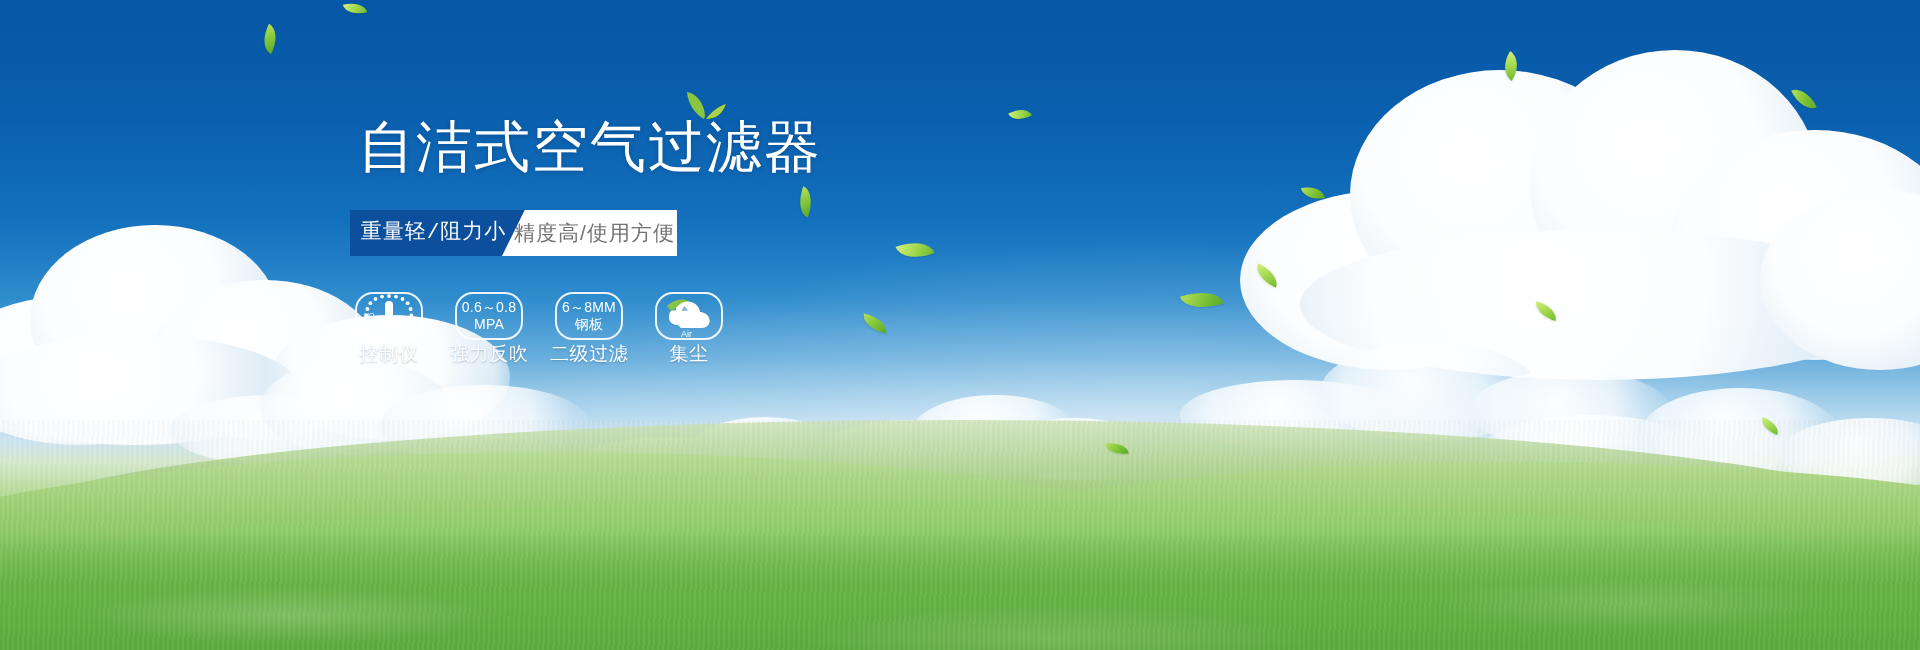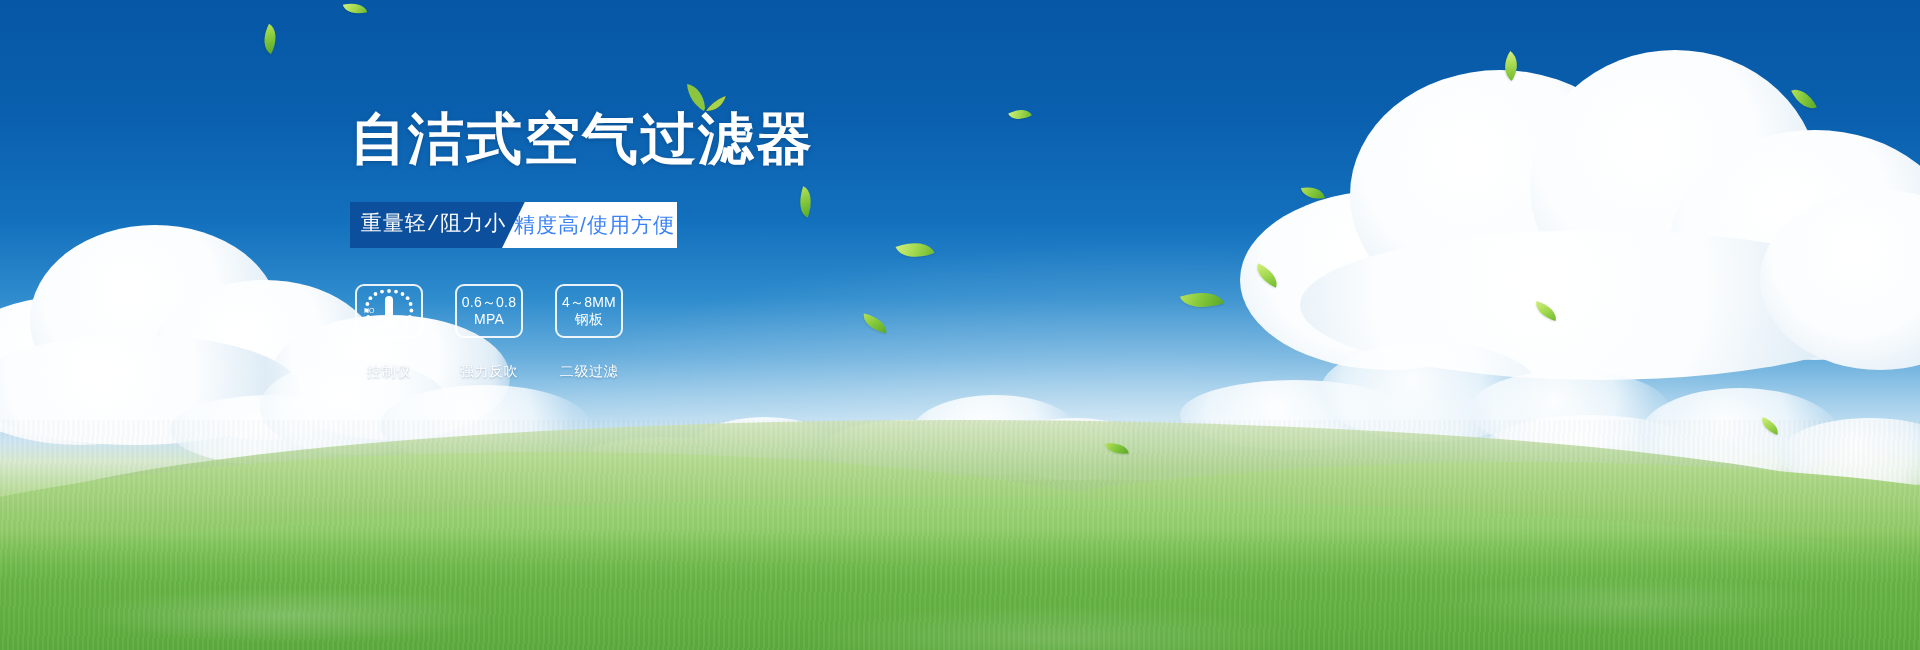--- a/index.html
+++ b/index.html
@@ -124,59 +124,59 @@
     border-radius:0 100% 0 100%;
     box-shadow:0 1px 2px rgba(0,0,0,.12);
   }
   .leaf.pale{background:linear-gradient(135deg,#d2ef7d 0%,#a3d94f 50%,#6fb92f 100%);}
 
   
   .content{position:absolute;left:350px;top:108px;width:720px;}
 
   .title-row{position:relative;height:72px;}
   .main-title{
-    margin:0;color:#ffffff;font-size:56px;line-height:62px;
-    font-weight:700;letter-spacing:2px;white-space:nowrap;
+    margin:8px;color:#ffffff;font-size:56px;line-height:62px;
+    font-weight:400;letter-spacing:2px;white-space:nowrap;
     text-shadow:0 1px 4px rgba(0,40,90,.35);
   }
   .title-leaf{position:absolute;left:333px;top:-26px;width:44px;height:30px;}
 
   
   .tabs{position:relative;margin-top:22px;height:46px;width:325px;}
   .tab{
     position:absolute;top:0;height:46px;line-height:46px;
     font-size:21px;letter-spacing:1px;white-space:nowrap;
     text-align:center;cursor:pointer;
   }
   .tab-blue{
     left:0;width:175px;background:#0c4f9c;color:#ffffff;
     clip-path:polygon(0 0,100% 0,88% 100%,0 100%);
     padding-right:8px;box-sizing:border-box;font-family:Liberation Mono, monospace;
   }
   .tab-white{
-    left:152px;width:175px;background:#ffffff;color:#3b82f6;
+    left:152px;width:175px;background:#ffffff;color:#737373;
     clip-path:polygon(13% 0,100% 0,100% 100%,0 100%);
     padding-left:10px;box-sizing:border-box;
   }
 
   
   .features{display:flex;margin-top:36px;gap:22px;}
   .feature{width:78px;text-align:center;cursor:pointer;}
   .fbox{
-    width:68px;height:54px;margin:0 auto;
-    border:2px solid rgba(255,255,255,.9);border-radius:9px;
+    width:68px;height:48px;margin:0 auto;
+    border:2px solid rgba(255,255,255,.9);border-radius:18px;
     display:flex;align-items:center;justify-content:center;
     box-sizing:border-box;position:relative;
   }
   .fbox-text{
     color:#ffffff;font-size:14px;line-height:17px;letter-spacing:.2px;
     text-align:center;white-space:pre-line;
   }
   .fcap{
-    margin-top:25px;color:#ffffff;font-size:14px;letter-spacing:.6px;
+    margin-top:1px;color:#ffffff;font-size:19px;letter-spacing:.6px;
     white-space:nowrap;text-shadow:0 1px 2px rgba(0,50,100,.3);
   }
   .fbox svg{display:block;}
 </style>
 </head>
 <body>
 
 <div class="banner">
 
   <div class="sky-haze"></div>
@@ -294,22 +294,40 @@
         <div class="fbox">
           <div class="fbox-text">0.6～0.8
 MPA</div>
         </div>
         <div class="fcap">强力反吹</div>
       </div>
 
 
       <div class="feature">
         <div class="fbox">
-          <div class="fbox-text">4～8MM
+          <div class="fbox-text">6～8MM
 钢板</div>
         </div>
         <div class="fcap">二级过滤</div>
       </div>
 
+      <div class="feature">
+        <div class="fbox">
+          <svg width="56" height="48" viewBox="0 0 56 48">
+            <path d="M6 14 C14 6 26 5 32 13 C24 12 16 14 10 19 Z" fill="#8cc63f" opacity=".95"></path>
+            <g fill="#ffffff">
+              <path d="M17 33 C11 33 8 29.5 8 25.5 C8 21.8 11 18.6 14.8 18.6
+                       C16 13 21 9.4 26.6 9.4 C33 9.4 38.2 14 39.2 20
+                       C44.6 20.4 48.6 24.2 48.6 28.8 C48.6 33 45.2 36 40.8 36
+                       L20 36 Z"></path>
+              <circle cx="12.5" cy="22.5" r="4.2"></circle>
+              <circle cx="18" cy="17.5" r="3.2"></circle>
+            </g>
+            <path d="M23 14 L27.5 18.5 L20.5 19 Z" fill="#1e73be" opacity=".55"></path>
+            <text x="20" y="45" font-family="'Liberation Sans',sans-serif" font-size="9" fill="#ffffff">Air</text>
+          </svg>
+        </div>
+        <div class="fcap">集尘</div>
+      </div>
 
     </div>
   </div>
 </div>
 
 </body></html>

